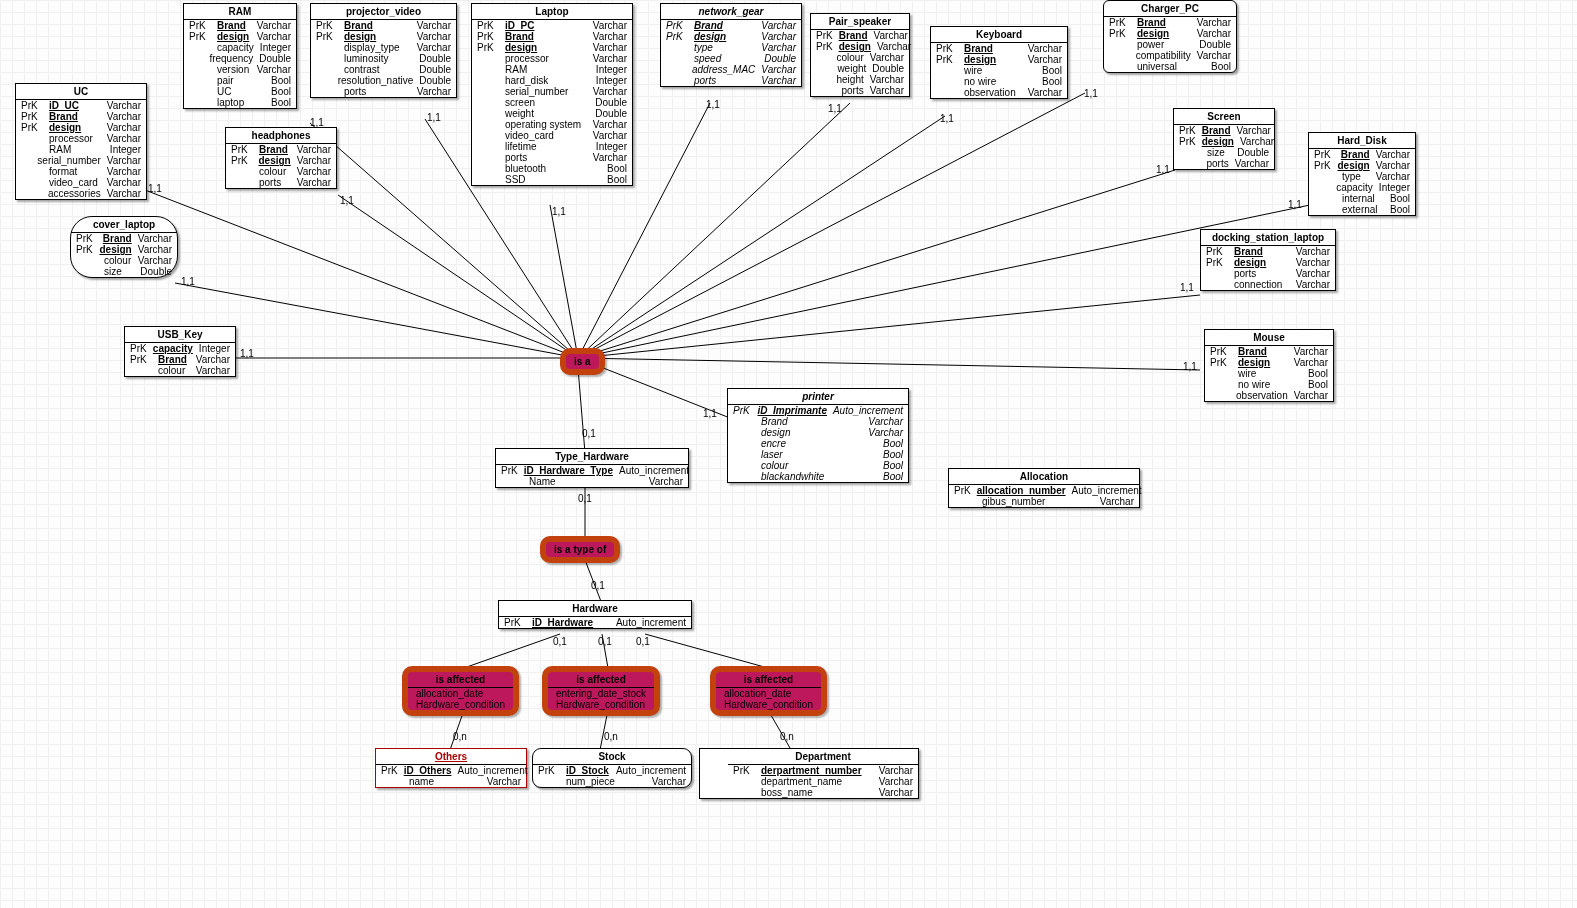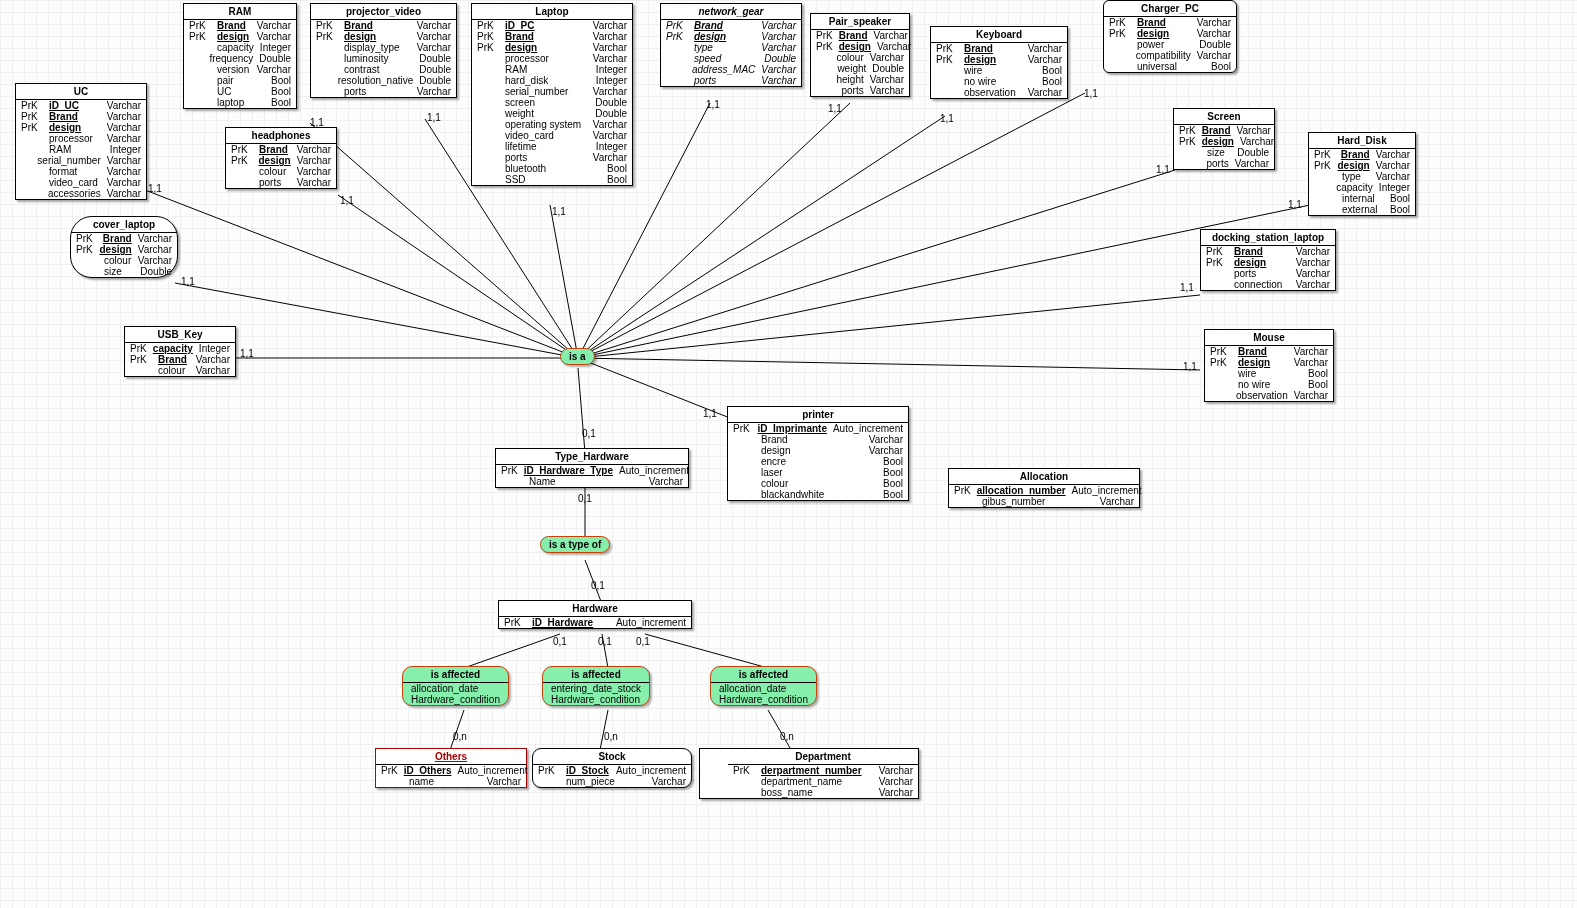--- a/index.html
+++ b/index.html
@@ -38,22 +38,22 @@
     padding: 0 5px;
     gap: 6px;
     white-space: nowrap;
   }
   .col-key { width: 22px; }
   .col-name { flex: 1; }
   .col-type { }
   .pk { text-decoration: underline; font-weight: bold; }
   .rel {
     position: absolute;
-    background: #86efac;
-    border: 1px solid #c2410c;
+    background: #be185d;
+    border: 6px solid #c2410c;
     border-radius: 10px;
     box-shadow: 2px 2px 2px rgba(0,0,0,0.3);
   }
   .rel-title {
     font-weight: bold;
     text-align: center;
     padding: 2px 8px;
     white-space: nowrap;
   }
   .rel-sep { border-top: 1px solid #000; }
@@ -604,21 +604,21 @@
         <span class="col-key">PrK</span>
         <span class="col-name pk">Brand</span>
         <span class="col-type">Varchar</span>
       </div>
       <div class="attr-row">
         <span class="col-key"></span>
         <span class="col-name">colour</span>
         <span class="col-type">Varchar</span>
       </div>
     </div>
-<div class="entity" style="left:727px;top:406px;width:180px;">
+<div class="entity" style="left:727px;top:388px;width:180px;font-style:italic;">
       <div class="entity-title">printer</div>
       <div class="attr-row">
         <span class="col-key">PrK</span>
         <span class="col-name pk">iD_Imprimante</span>
         <span class="col-type">Auto_increment</span>
       </div>
       <div class="attr-row">
         <span class="col-key"></span>
         <span class="col-name">Brand</span>
         <span class="col-type">Varchar</span>

